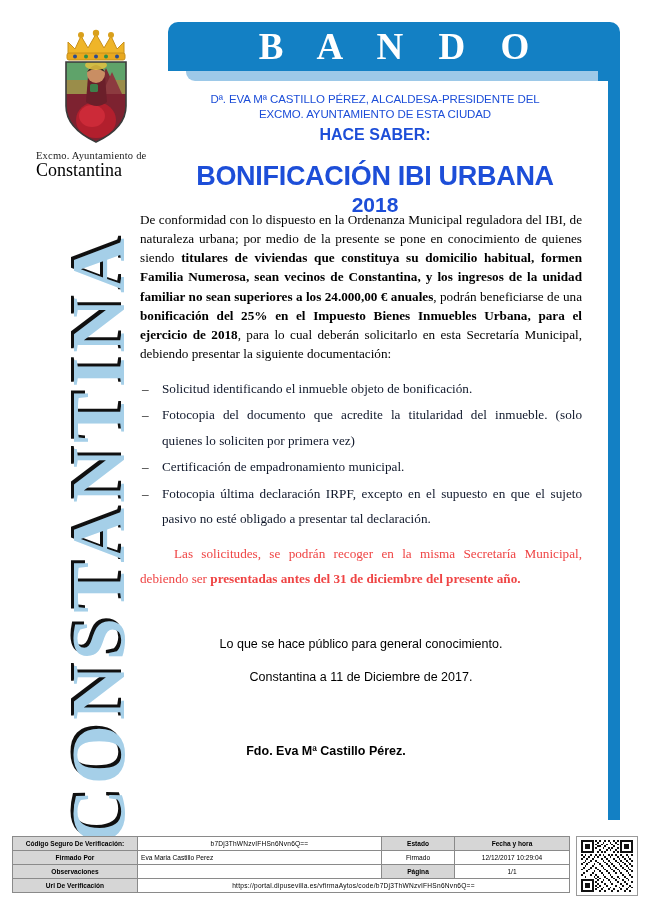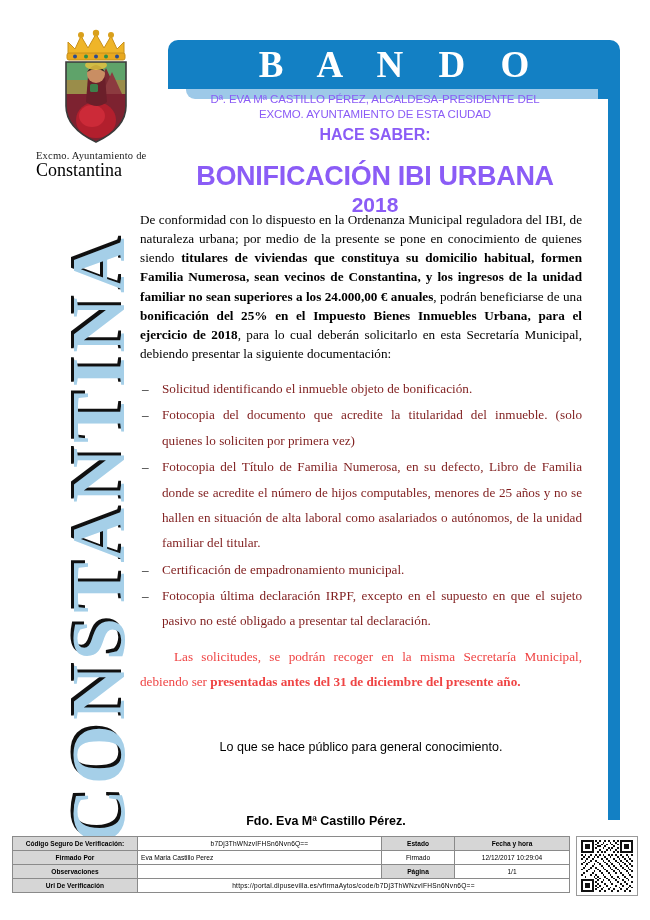--- a/index.html
+++ b/index.html
@@ -12,21 +12,21 @@
     height: 920px;
     position: relative;
     font-family: "Liberation Serif", serif;
     overflow: hidden;
   }
 
   
   .banner-wrap {
     position: absolute;
     left: 168px;
-    top: 40px;
+    top: 22px;
     width: 452px;
     height: 44px;
   }
   .banner-main {
     position: absolute;
     left: 0; top: 0;
     width: 452px;
     height: 49px;
     background: #1380c4;
     border-radius: 10px 10px 0 0;
@@ -116,21 +116,21 @@
   }
 
   
   .head-block {
     position: absolute;
     left: 170px;
     top: 92px;
     width: 410px;
     text-align: center;
     font-family: "Liberation Sans", sans-serif;
-    color: #8b5cf6;
+    color: #1d4ed8;
   }
   .head-who {
     font-size: 11.5px;
     line-height: 1.32;
     letter-spacing: -.1px;
   }
   .head-saber {
     font-size: 16px;
     font-weight: bold;
     margin-top: 4px;
@@ -170,21 +170,21 @@
     margin: 13px 0 0 0;
     padding: 0;
   }
   .doclist li {
     position: relative;
     padding-left: 22px;
     font-family: "Liberation Serif", serif;
     font-size: 13.2px;
     line-height: 1.92;
     text-align: justify;
-    color: #7f1d1d;
+    color: #0f172a;
     margin-bottom: 1px;
   }
   .doclist li::before {
     content: "–";
     position: absolute;
     left: 2px;
     top: 0;
     color: #000;
   }
 
@@ -337,28 +337,28 @@
   <div class="head-year">2018</div>
 </div>
 
 <div class="body-wrap">
 
   <p class="para"><span>De conformidad con lo dispuesto en la Ordenanza Municipal reguladora del IBI, de naturaleza urbana;  por medio de la presente se pone en conocimiento de quienes siendo </span><b>titulares de viviendas que constituya su domicilio habitual, formen Familia Numerosa, sean vecinos de Constantina, y los ingresos de la unidad familiar no sean superiores a los 24.000,00 € anuales</b><span>, podrán beneficiarse de una </span><b>bonificación del 25% en el Impuesto Bienes Inmuebles Urbana, para el ejercicio de 2018</b><span>, para lo cual deberán solicitarlo en esta Secretaría Municipal, debiendo presentar la siguiente documentación:</span></p>
 
   <ul class="doclist">
     <li>Solicitud identificando el inmueble objeto de bonificación.</li>
     <li>Fotocopia del documento que acredite la titularidad del inmueble. (solo quienes lo soliciten por primera vez)</li>
-    <li>Fotocopia del Título de Familia Numerosa, en su defecto, Libro de Familia donde se acredite el número de hijos computables, menores de 25 años y no se hallen en situación de alta laboral como asalariados o autónomos, de la unidad familiar del titular.</li>
     <li>Certificación de empadronamiento municipal.</li>
     <li>Fotocopia última declaración IRPF, excepto en el supuesto en que el sujeto pasivo no esté obligado a presentar tal declaración.</li>
   </ul>
 
   <p class="para-closing"><span>Las solicitudes, se podrán recoger en la misma Secretaría Municipal, debiendo ser </span><b>presentadas antes del 31 de diciembre del presente año.</b></p>
 
   <div class="sans-center pub-note">Lo que se hace público para general conocimiento.</div>
+  <div class="sans-center place-date">Constantina a 11 de Diciembre de 2017.</div>
   <div class="signature">Fdo. Eva Mª Castillo Pérez.</div>
 </div>
 
 <div class="footer">
   <table class="vtable">
     <tbody>
         <tr>
       <td class="lbl">Código Seguro De Verificación:</td>
       <td class="mono">b7Dj3ThWNzvIFHSn6Nvn6Q==</td>
       <td class="lbl col-estado">Estado</td>

